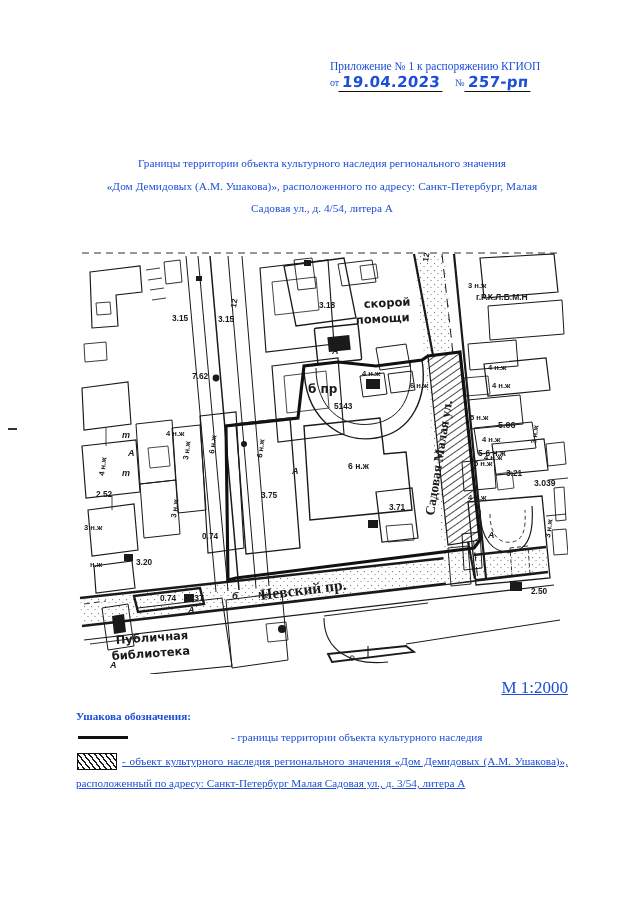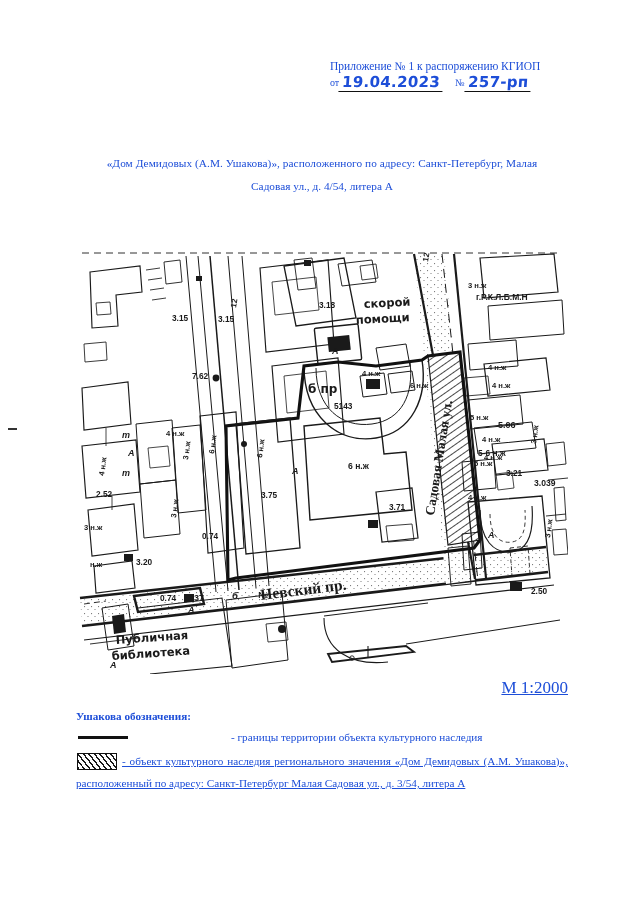--- a/index.html
+++ b/index.html
@@ -146,20 +146,21 @@
     <div class="hdr-line1">Приложение № 1 к распоряжению КГИОП</div>
     <div class="hdr-line2">
       <span class="hw-label">от</span>
       <span class="hw">19.04.2023</span>
       <span class="hw-label hw-num">№</span>
       <span class="hw">257-рп</span>
     </div>
   </div>
 
   <div class="title">
+    <div class="t1">Границы территории объекта культурного наследия регионального значения</div>
     <div class="t2">«Дом Демидовых (А.М. Ушакова)», расположенного по адресу: Санкт-Петербург, Малая</div>
     <div class="t3">Садовая ул., д. 4/54, литера А</div>
   </div>
 
   <div id="map-wrap">
   <svg id="map-svg" width="492" height="426" viewBox="0 0 492 426" xmlns="http://www.w3.org/2000/svg">
     <defs>
       <pattern id="heritageHatch" width="6" height="6" patternUnits="userSpaceOnUse" patternTransform="rotate(55)">
         <rect width="6" height="6" fill="#ffffff"></rect>
         <line x1="0" y1="0" x2="0" y2="6" stroke="#1a1a1a" stroke-width="1.6"></line>

